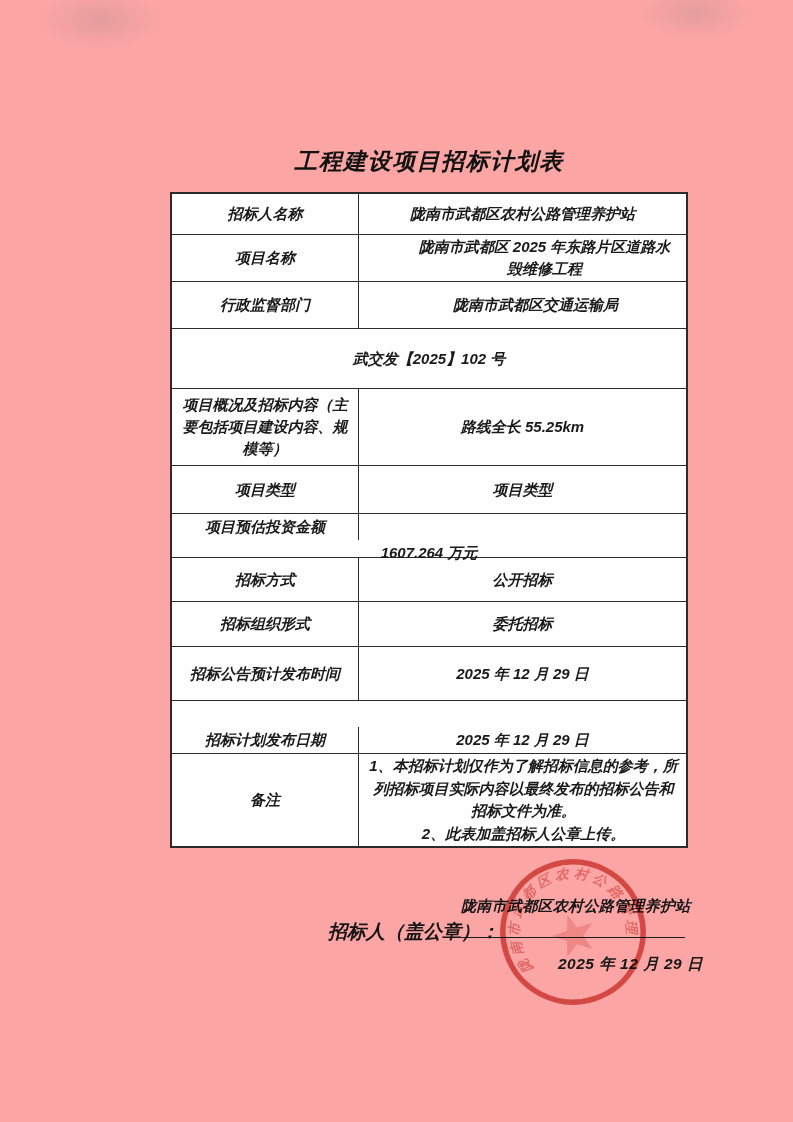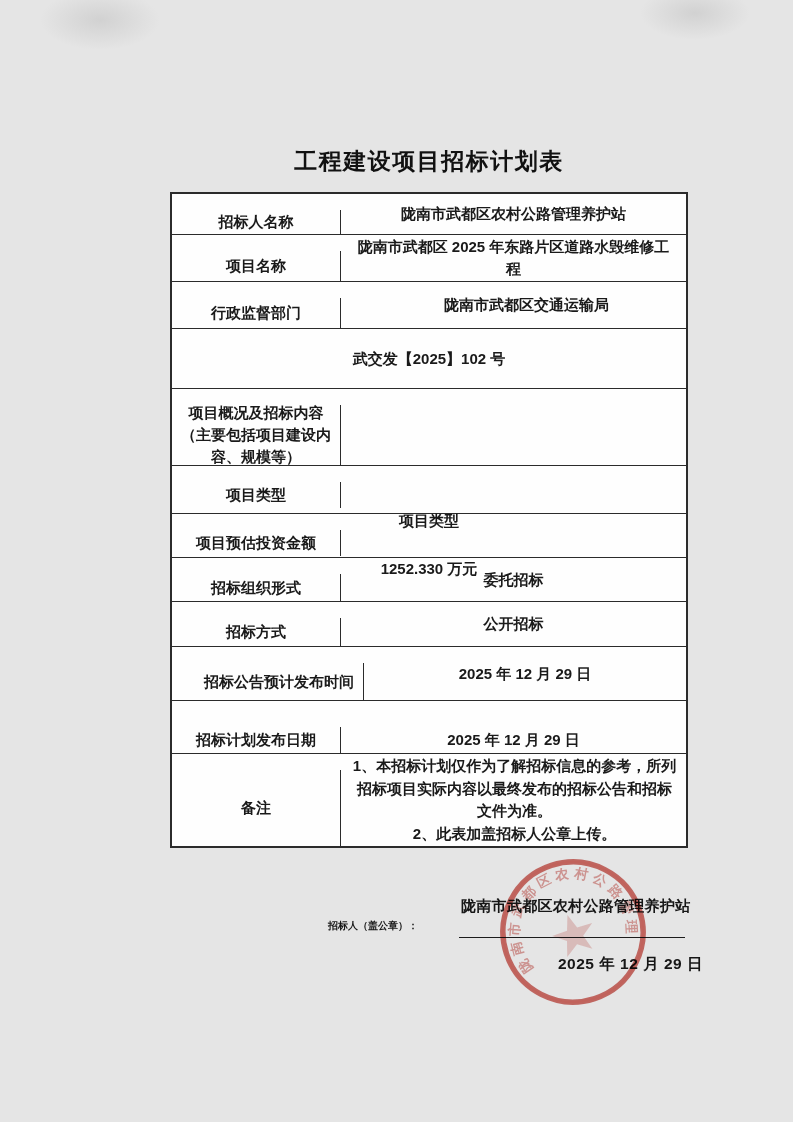--- a/index.html
+++ b/index.html
@@ -1,74 +1,75 @@
 <!DOCTYPE html>
 <html><head>
 <meta charset="utf-8">
 <style>
   html,body{margin:0;padding:0;background:#ffffff;}
   .page{
     position:relative;
     width:793px;height:1122px;
-    background:#e5e5e5;
+    background:#fca5a5;
     overflow:hidden;
     font-family:"Liberation Sans","DejaVu Sans",sans-serif;
     color:#1a1a1a;
+    font-style:italic;
   }
   .scan-smudge{
     position:absolute;border-radius:50%;
     background:radial-gradient(closest-side, rgba(120,120,120,0.18), rgba(120,120,120,0));
     pointer-events:none;
   }
   .doc-title{
     position:absolute;left:170px;top:146px;width:518px;
     text-align:center;font-size:23px;font-weight:bold;
     letter-spacing:1.5px;color:#111;
   }
   .bid-table{
     position:absolute;left:170px;top:192px;width:518px;
     border:2px solid #2b2b2b;box-sizing:border-box;
     background:#fefefe;
   }
   .trow{display:flex;border-bottom:1.6px solid #2b2b2b;box-sizing:border-box;}
   .trow:last-child{border-bottom:none;}
   .trow:nth-child(1){height:41px;}
-  .trow:nth-child(2){height:47px;}
+  .trow:nth-child(2){height:47px;gap:44px;}
   .trow:nth-child(3){height:47px;gap:26px;}
   .trow:nth-child(4){height:60px;}
   .trow:nth-child(5){height:77px;}
-  .trow:nth-child(6){height:48px;flex-direction:column;}
+  .trow:nth-child(6){height:48px;}
   .trow:nth-child(7){height:44px;flex-direction:column;}
   .trow:nth-child(8){height:44px;}
   .trow:nth-child(9){height:45px;}
-  .trow:nth-child(10){height:54px;padding-left:23px;}
+  .trow:nth-child(10){height:54px;}
   .trow:nth-child(11){height:53px;align-items:flex-end;}
   .trow:nth-child(12){height:92px;}
   .cell-label{
-    width:169px;border-right:1.6px solid #2b2b2b;box-sizing:border-box;
+    width:187px;border-right:1.6px solid #2b2b2b;box-sizing:border-box;
     display:flex;align-items:center;justify-content:center;
     text-align:center;padding:2px 6px;
-    font-size:15px;font-weight:600;line-height:1.45;margin-top:16px;
+    font-size:15px;font-weight:600;line-height:1.45;
   }
   .cell-value{
     flex:1;display:flex;align-items:center;justify-content:center;
     text-align:center;padding:2px 10px;box-sizing:border-box;
     font-size:15px;font-weight:600;line-height:1.45;
   }
   .trow.remark .cell-value{
     justify-content:flex-start;text-align:center;
     white-space:pre-wrap;padding:6px 8px 6px 10px;line-height:1.5;
   }
   .sig-org{
     position:absolute;left:461px;top:897px;
     font-size:15px;font-weight:600;letter-spacing:0.3px;color:#161616;
   }
   .sig-label{
     position:absolute;left:328px;top:919px;
-    font-size:10px;font-weight:600;color:#161616;
+    font-size:19px;font-weight:600;color:#161616;
   }
   .sig-line{
     position:absolute;left:459px;top:937px;width:226px;height:0;
     border-top:1.8px solid #1c1c1c;
   }
   .sig-date{
     position:absolute;left:558px;top:954px;
     font-size:15.5px;font-weight:600;letter-spacing:0.5px;color:#161616;
   }
   .seal{
@@ -97,36 +98,37 @@
     </div>
     <div class="trow">
       <div class="cell-label">行政监督部门</div>
       <div class="cell-value">陇南市武都区交通运输局</div>
     </div>
     <div class="trow">
       <div class="cell-value">武交发【2025】102 号</div>
     </div>
     <div class="trow">
       <div class="cell-label">项目概况及招标内容（主要包括项目建设内容、规模等）</div>
+      <div class="cell-value">路线全长 55.25km</div>
     </div>
     <div class="trow">
       <div class="cell-label">项目类型</div>
       <div class="cell-value">项目类型</div>
     </div>
     <div class="trow">
       <div class="cell-label">项目预估投资金额</div>
-      <div class="cell-value">1252.330 万元</div>
+      <div class="cell-value">1607.264 万元</div>
+    </div>
+    <div class="trow">
+      <div class="cell-label">招标方式</div>
+      <div class="cell-value">公开招标</div>
     </div>
     <div class="trow">
       <div class="cell-label">招标组织形式</div>
       <div class="cell-value">委托招标</div>
-    </div>
-    <div class="trow">
-      <div class="cell-label">招标方式</div>
-      <div class="cell-value">公开招标</div>
     </div>
     <div class="trow">
       <div class="cell-label">招标公告预计发布时间</div>
       <div class="cell-value">2025 年 12 月 29 日</div>
     </div>
     <div class="trow">
       <div class="cell-label">招标计划发布日期</div>
       <div class="cell-value">2025 年 12 月 29 日</div>
     </div>
     <div class="trow remark">

